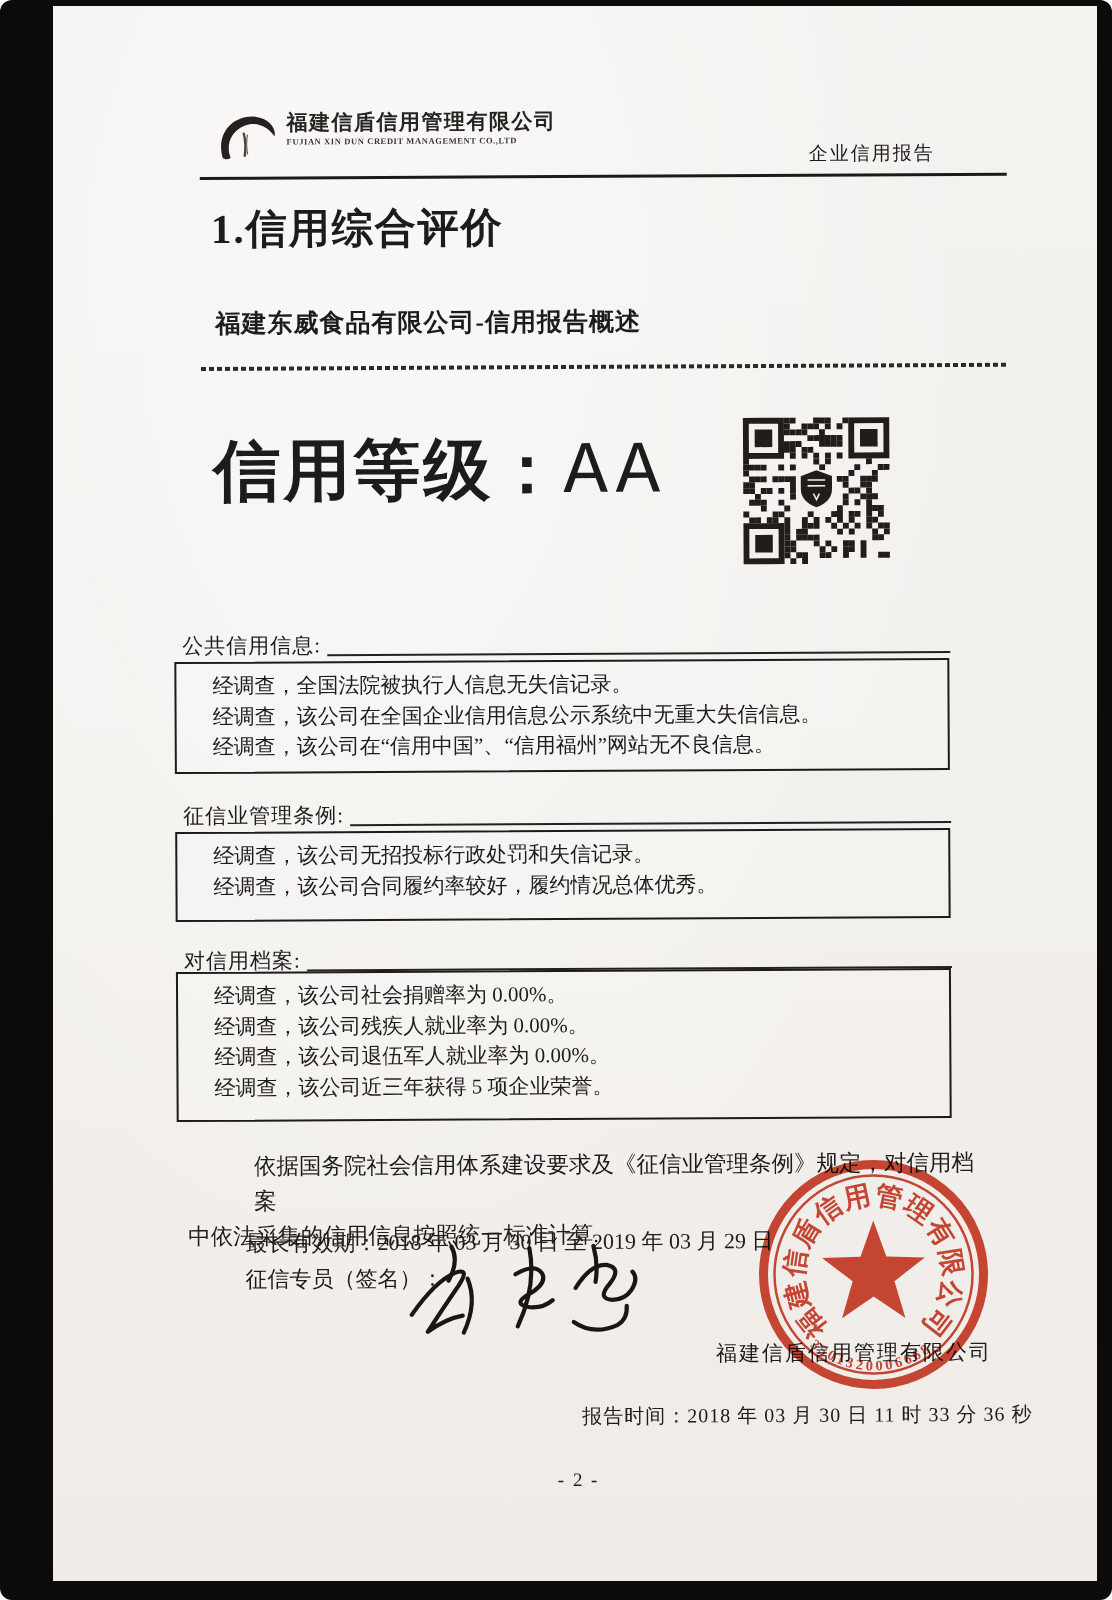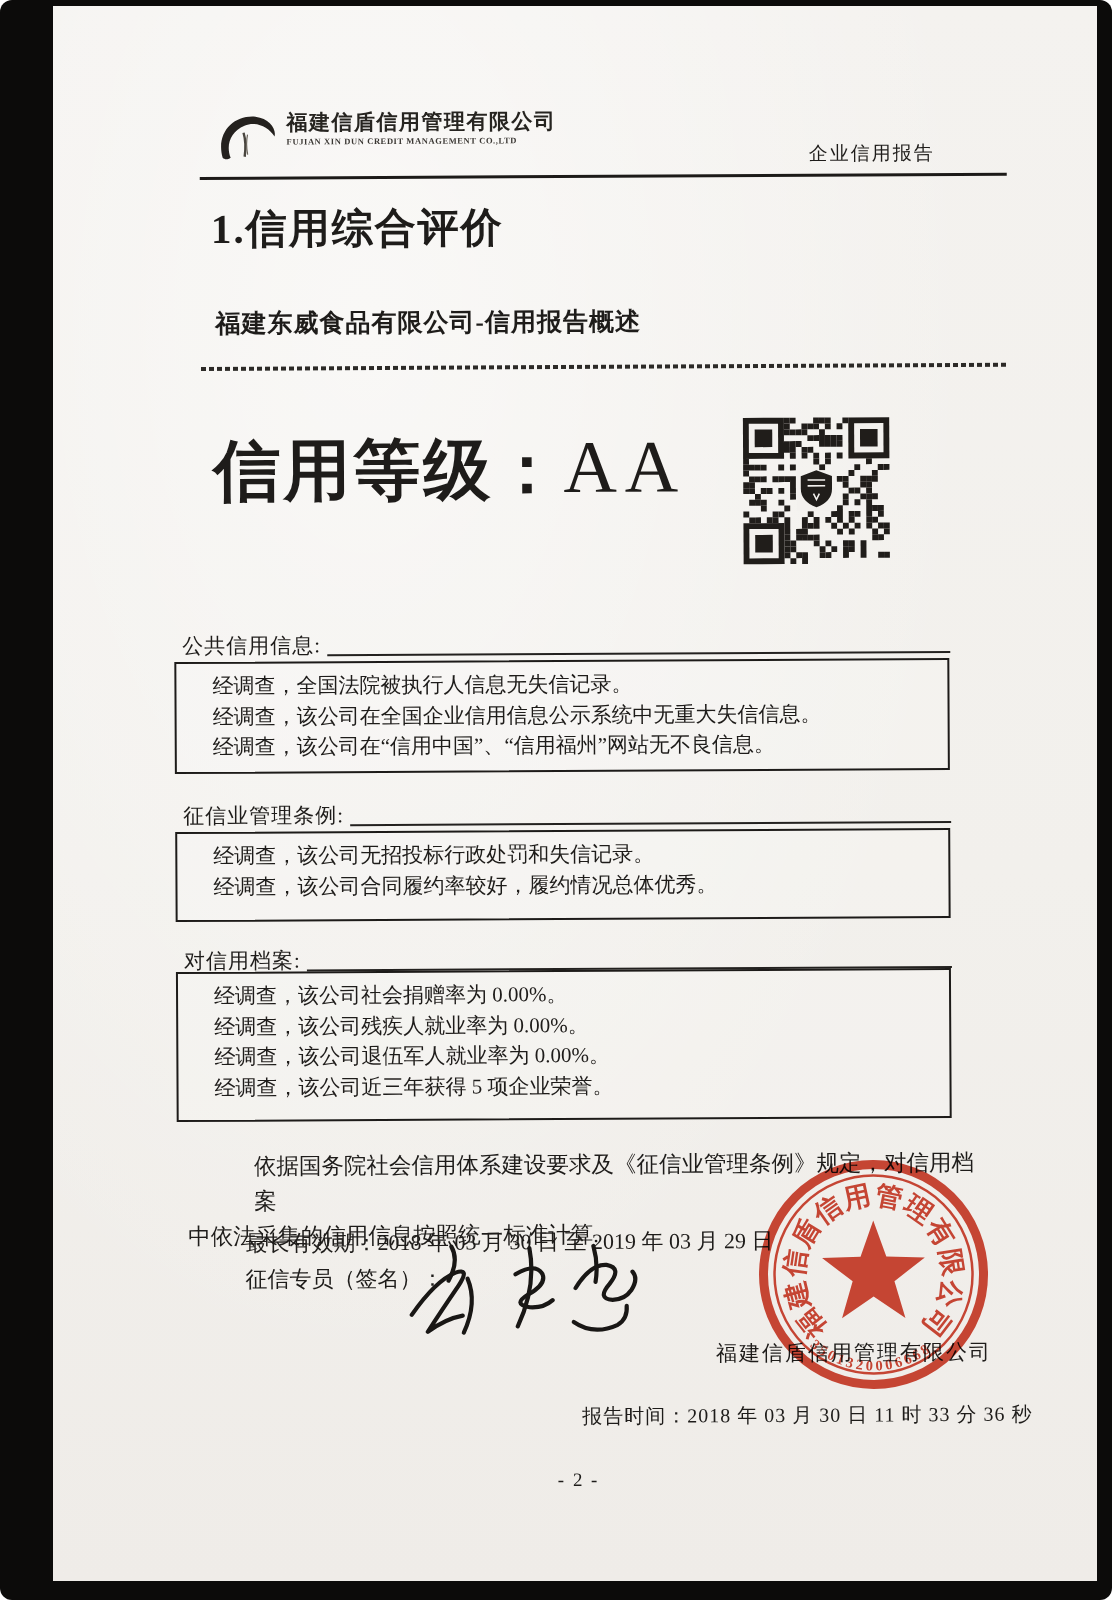--- a/index.html
+++ b/index.html
@@ -24,21 +24,21 @@
 
   
   .page-title{left:161px;top:194px;font-size:41px;font-weight:700;letter-spacing:2px;}
   .overview-title{left:165px;top:299px;font-size:25px;font-weight:700;letter-spacing:1px;}
   .dashed-rule{left:150px;top:359px;width:806px;height:4px;
                background:repeating-linear-gradient(90deg,#2c2a27 0 5px,transparent 5px 8px);}
 
   
   .rating-row{left:162px;top:418px;white-space:nowrap;}
   .rating-label{font-size:67px;font-weight:700;letter-spacing:3px;}
-  .rating-value{font-size:74px;font-weight:500;letter-spacing:8px;font-family:Liberation Serif, serif;}
+  .rating-value{font-size:74px;font-weight:500;letter-spacing:8px;font-family:Liberation Mono, monospace;}
 
   
   .sec-head{display:flex;align-items:flex-end;width:768px;}
   .sec-head .sec-label{font-size:21px;font-weight:400;letter-spacing:1px;white-space:nowrap;}
   .sec-head .sec-rule{flex:1;height:2px;background:#23211f;margin:0 0 3px 6px;}
   .sec-box{border:2px solid #1d1b19;padding:7px 10px 0 36px;font-size:21px;line-height:30.5px;
            box-sizing:border-box;width:775px;background:rgba(255,255,255,.15);}
   #sec1-head{left:130px;top:624px;} #sec1-box{left:122px;top:654px;height:112px;}
   #sec2-head{left:130px;top:794px;} #sec2-box{left:122px;top:824px;height:90px;}
   #sec3-head{left:130px;top:939px;} #sec3-box{left:122px;top:964px;height:150px;}

